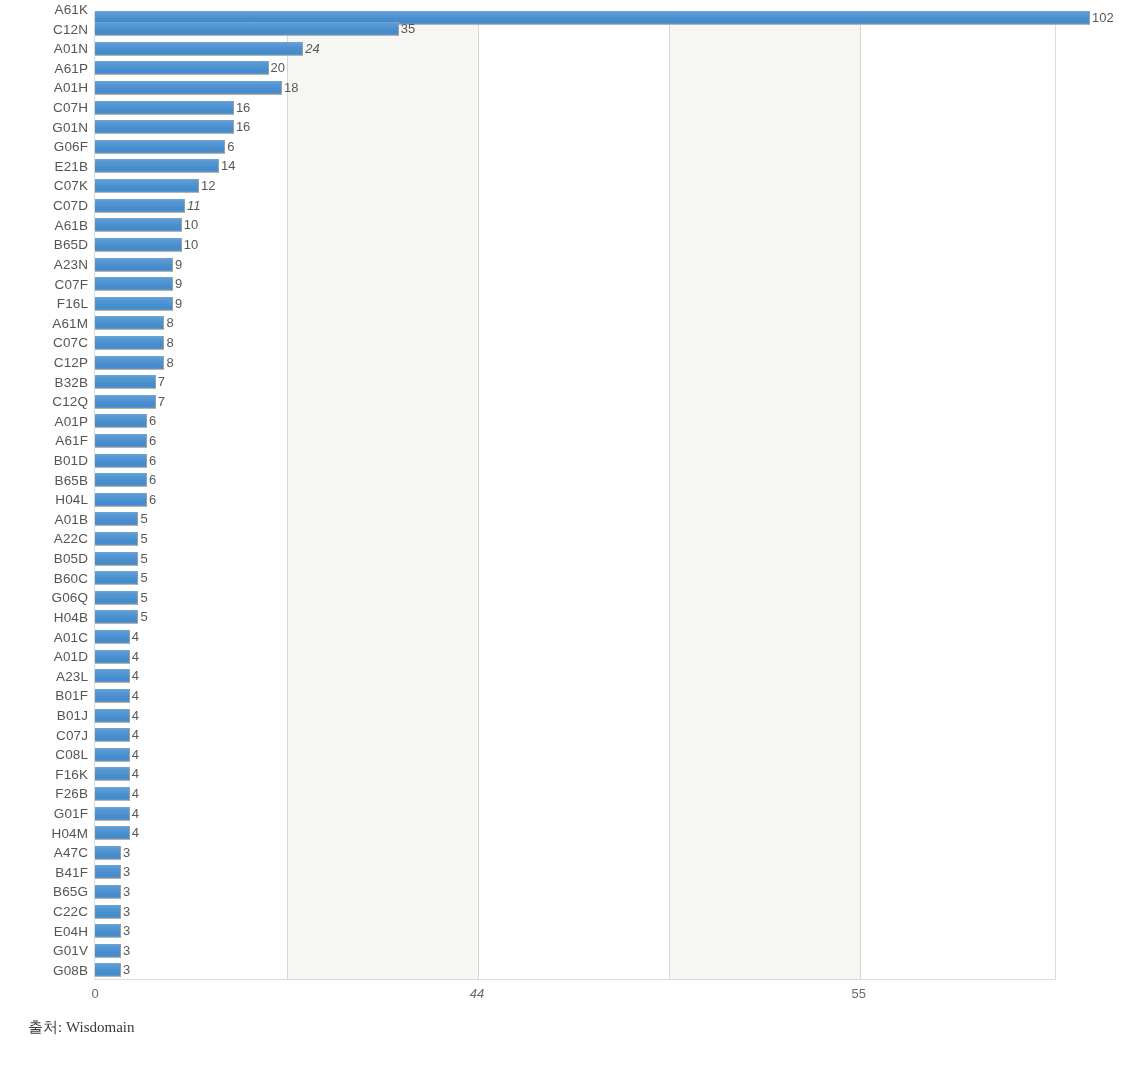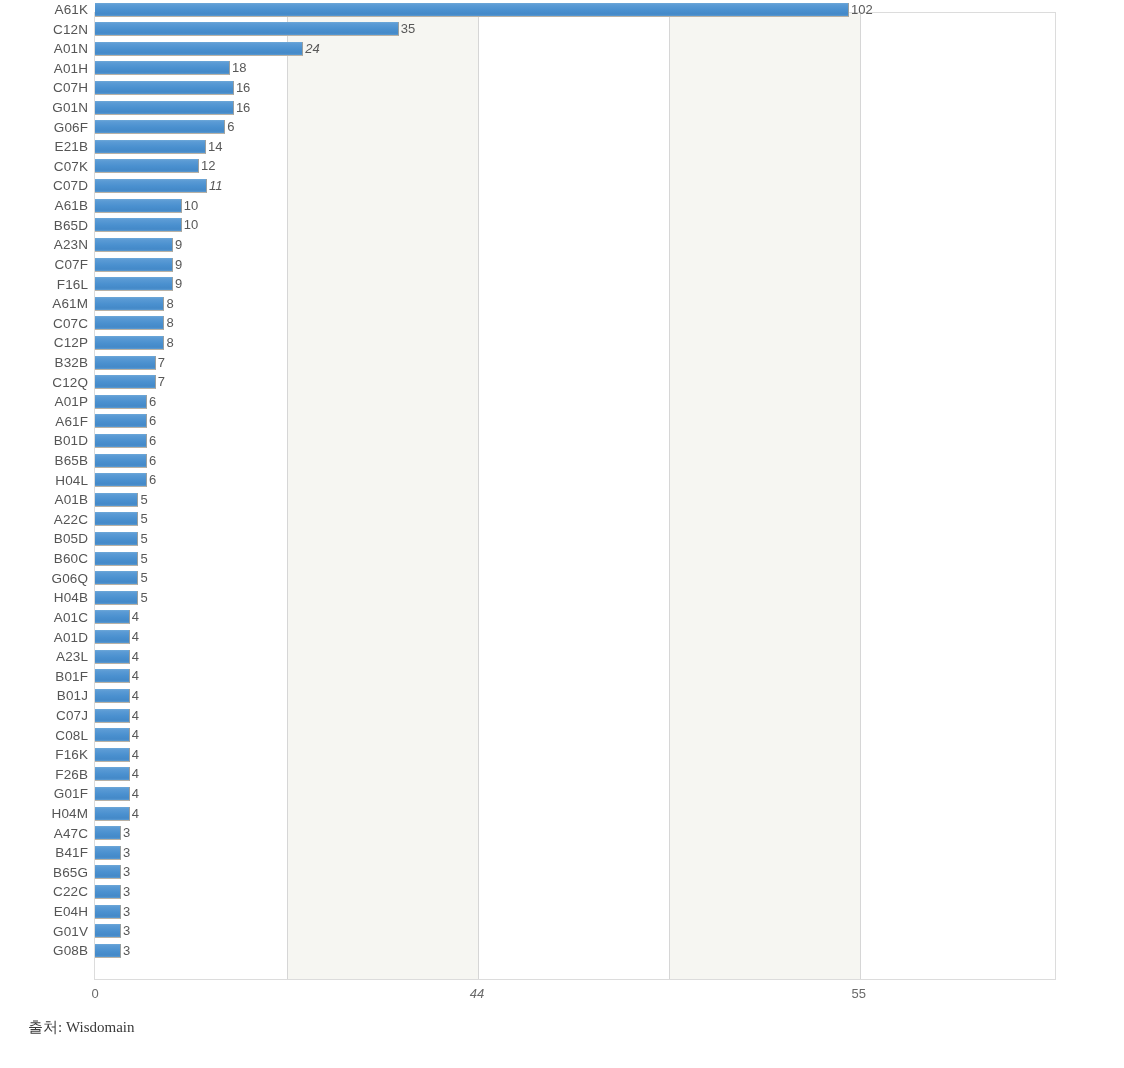--- a/index.html
+++ b/index.html
@@ -140,42 +140,49 @@
         <div class="gridline" style="left: 191.96px;"></div>
         <div class="gridline" style="left: 382.92px;"></div>
         <div class="gridline" style="left: 573.88px;"></div>
         <div class="gridline" style="left: 764.84px;"></div>
       </div>
   </div>
 
   <div class="rows" id="rows">
       <div class="row">
         <div class="cat-label">A61K</div>
-        <div class="bar-wrap" style="width: 754px;">
+        <div class="bar-wrap" style="width: 995px; margin-top: 8px;">
           <div class="bar"></div>
           <span class="bar-value">102</span>
         </div>
       </div>
       <div class="row">
         <div class="cat-label">C12N</div>
         <div class="bar-wrap" style="width: 303.8px;">
           <div class="bar"></div>
           <span class="bar-value">35</span>
         </div>
       </div>
       <div class="row">
         <div class="cat-label">A01N</div>
         <div class="bar-wrap" style="width: 208.32px; font-style: italic;">
           <div class="bar"></div>
           <span class="bar-value">24</span>
         </div>
       </div>
       <div class="row">
+        <div class="cat-label">A61P</div>
+        <div class="bar-wrap" style="width: 173.6px;">
+          <div class="bar"></div>
+          <span class="bar-value">20</span>
+        </div>
+      </div>
+      <div class="row">
         <div class="cat-label">A01H</div>
-        <div class="bar-wrap" style="width: 135px;">
+        <div class="bar-wrap" style="width: 187px;">
           <div class="bar"></div>
           <span class="bar-value">18</span>
         </div>
       </div>
       <div class="row">
         <div class="cat-label">C07H</div>
         <div class="bar-wrap" style="width: 138.88px;">
           <div class="bar"></div>
           <span class="bar-value">16</span>
         </div>
@@ -189,35 +196,35 @@
       </div>
       <div class="row">
         <div class="cat-label">G06F</div>
         <div class="bar-wrap" style="width: 130.2px;">
           <div class="bar"></div>
           <span class="bar-value">6</span>
         </div>
       </div>
       <div class="row">
         <div class="cat-label">E21B</div>
-        <div class="bar-wrap" style="width: 111px;">
+        <div class="bar-wrap" style="width: 124px;">
           <div class="bar"></div>
           <span class="bar-value">14</span>
         </div>
       </div>
       <div class="row">
         <div class="cat-label">C07K</div>
         <div class="bar-wrap" style="width: 104px;">
           <div class="bar"></div>
           <span class="bar-value">12</span>
         </div>
       </div>
       <div class="row">
         <div class="cat-label">C07D</div>
-        <div class="bar-wrap" style="width: 112px; font-style: italic;">
+        <div class="bar-wrap" style="width: 90px; font-style: italic;">
           <div class="bar"></div>
           <span class="bar-value">11</span>
         </div>
       </div>
       <div class="row">
         <div class="cat-label">A61B</div>
         <div class="bar-wrap" style="width: 86.8px;">
           <div class="bar"></div>
           <span class="bar-value">10</span>
         </div>

